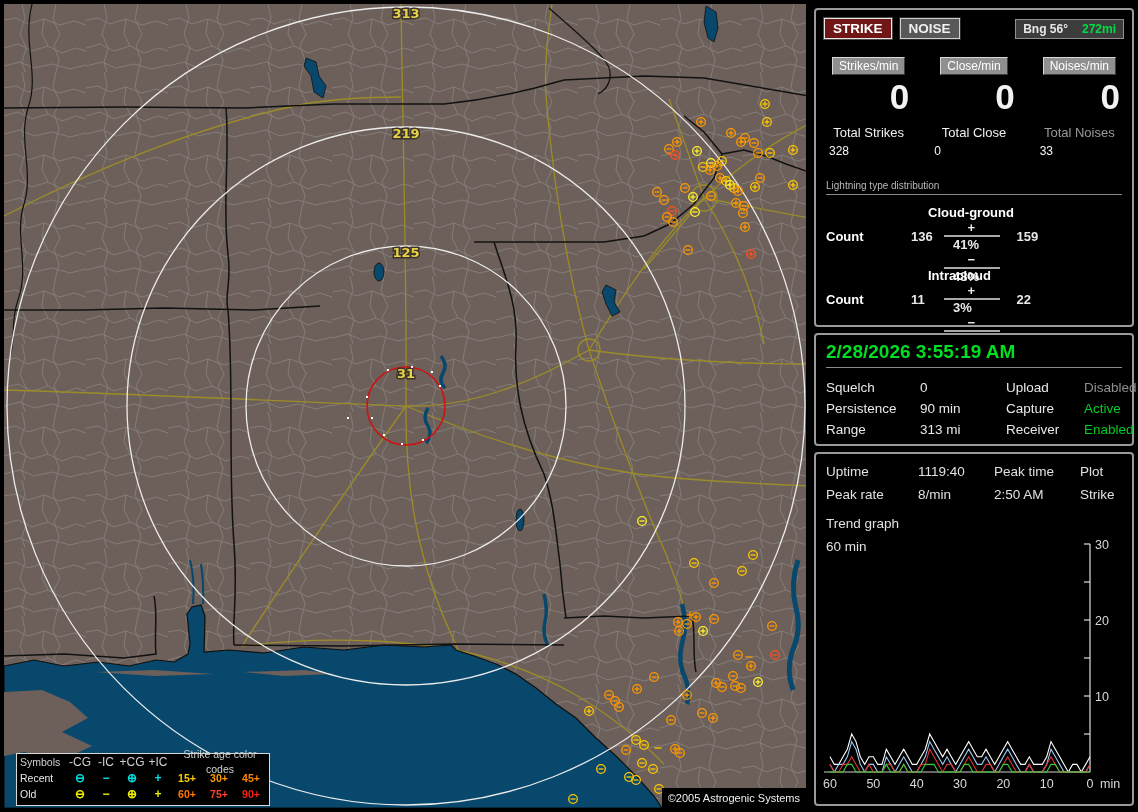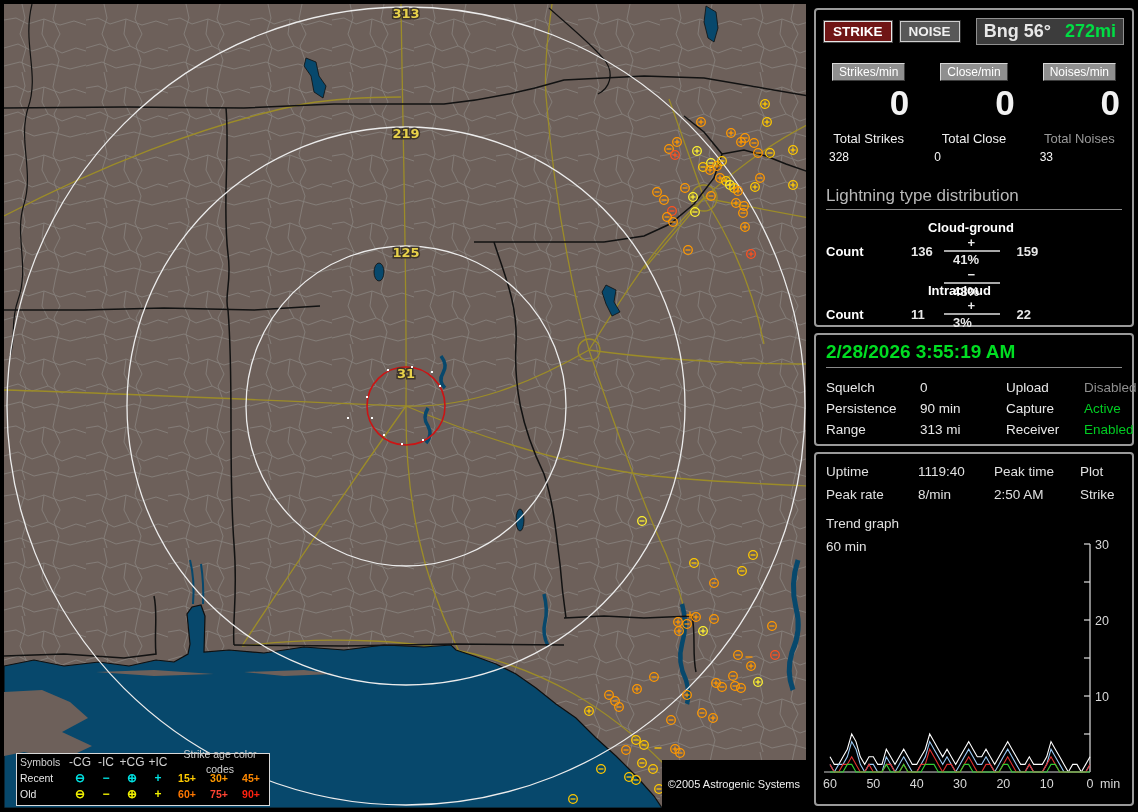--- a/index.html
+++ b/index.html
@@ -10,50 +10,50 @@
   #map svg{display:block;}
   #map-legend{position:absolute;left:12px;top:749px;width:252px;height:51px;
     background:#000;border:1px solid #d8d8d8;font-size:10.5px;color:#d8d8d8;line-height:15px;}
   .lg-row{display:flex;height:16px;align-items:center;}
   .lg-label{width:47px;padding-left:3px;color:#e8e8e8;}
   .lg-sym{width:26px;text-align:center;font-size:12px;font-weight:bold;}
   .lg-age{width:32px;text-align:center;font-weight:bold;}
   .lg-hdr{color:#d0d0d0;font-weight:normal;}
   .lg-agehdr{flex:1;text-align:center;color:#d0d0d0;}
   #copyright{position:absolute;right:0;bottom:0;background:#000;color:#f0f0f0;
-    font-size:11px;padding:18px 6px;}
+    font-size:11px;padding:4px 6px;}
   
   #panel{position:absolute;left:812px;top:0;width:326px;height:812px;background:#000;}
   .pbox{position:absolute;left:2px;width:316px;background:#000;
         border:2px solid #9a9a9a;border-radius:4px;color:#e8e8e8;font-size:13px;}
   #box1{top:8px;height:315px;}
   #box2{top:333px;height:109px;}
   #box3{top:452px;height:350px;}
   .toprow{display:flex;align-items:center;padding:8px 8px 0 8px;}
   .btn-strike{background:#701616;color:#fff;font-weight:bold;font-size:13.5px;
      border:1px solid #e8e8e8;outline:1px solid #4a4a4a;padding:2px 8px;cursor:pointer;
      font-family:"Liberation Sans",sans-serif;}
   .btn-noise{background:#585858;color:#f0f0f0;font-weight:bold;font-size:13.5px;
      border:1px solid #cfcfcf;outline:1px solid #2a2a2a;padding:2px 8px;margin-left:8px;cursor:pointer;
      font-family:"Liberation Sans",sans-serif;}
   .bng{margin-left:auto;background:#3c3c3c;border:1px solid #909090;padding:2px 7px;
-     display:flex;gap:14px;font-weight:bold;font-size:18px;}
+     display:flex;gap:14px;font-weight:bold;font-size:12px;}
   .bng .dist{color:#00dd44;}
   .counters{display:flex;margin-top:18px;}
   .ccol{flex:1;text-align:center;}
   .minbtn{background:#8f8f8f;color:#fff;font-size:12px;border:1px solid;
      border-color:#d8d8d8 #3c3c3c #3c3c3c #d8d8d8;padding:1px 6px;cursor:pointer;
      font-family:"Liberation Sans",sans-serif;}
   .bigzero{font-size:35px;font-weight:bold;color:#f2f2f2;text-align:right;
      padding-right:12px;line-height:40px;margin-top:2px;}
   .tlabel{font-size:13px;margin-top:8px;color:#f0f0f0;}
   .tlabel.dim{color:#9a9a9a;}
   .tvalue{font-size:12px;text-align:left;padding-right:16px;margin-top:4px;color:#f6f6f6;margin-left:13px;}
   .dist-title{margin:22px 10px 0 10px;color:#b8b8b8;border-bottom:1px solid #8a8a8a;
-     padding-bottom:3px;font-size:17px;}
+     padding-bottom:3px;font-size:10px;}
   .drow{display:flex;align-items:center;margin:10px 10px 0 10px;height:16px;flex-direction:column;}
   .drow .dlabel{width:92px;font-weight:bold;color:#fff;}
   .drow .sgn{width:13px;font-weight:bold;}
   .bar{width:54px;height:12px;border:1px solid #a8a8a8;background:#000;margin-right:5px;}
   .bar .fill{height:100%;}
   .pct{width:42px;font-weight:bold;}
   .crow{display:flex;margin:8px 10px 0 10px;}
   .crow .dlabel{width:92px;font-weight:bold;color:#fff;}
   .crow .cval{width:114px;font-weight:bold;}
   

